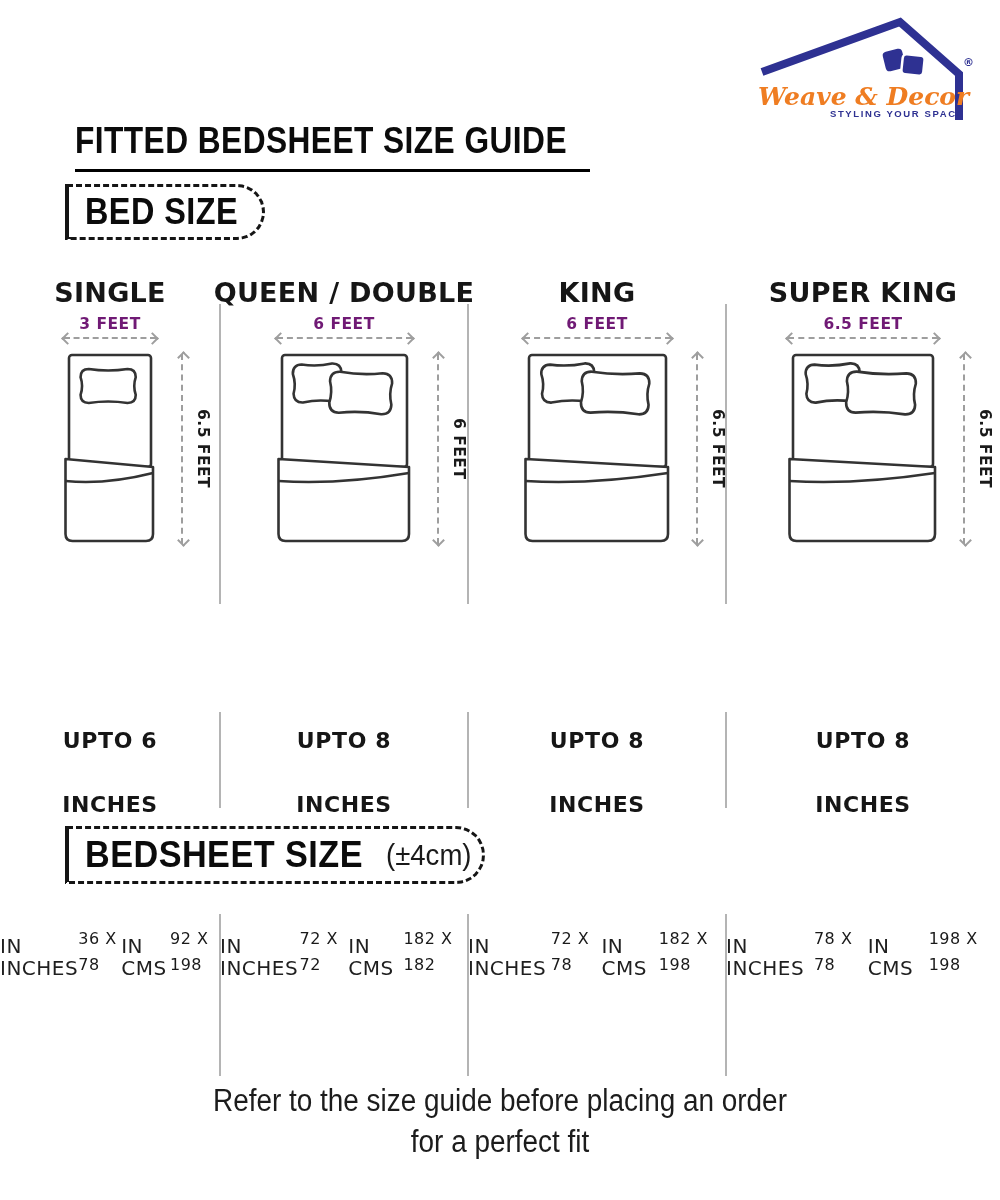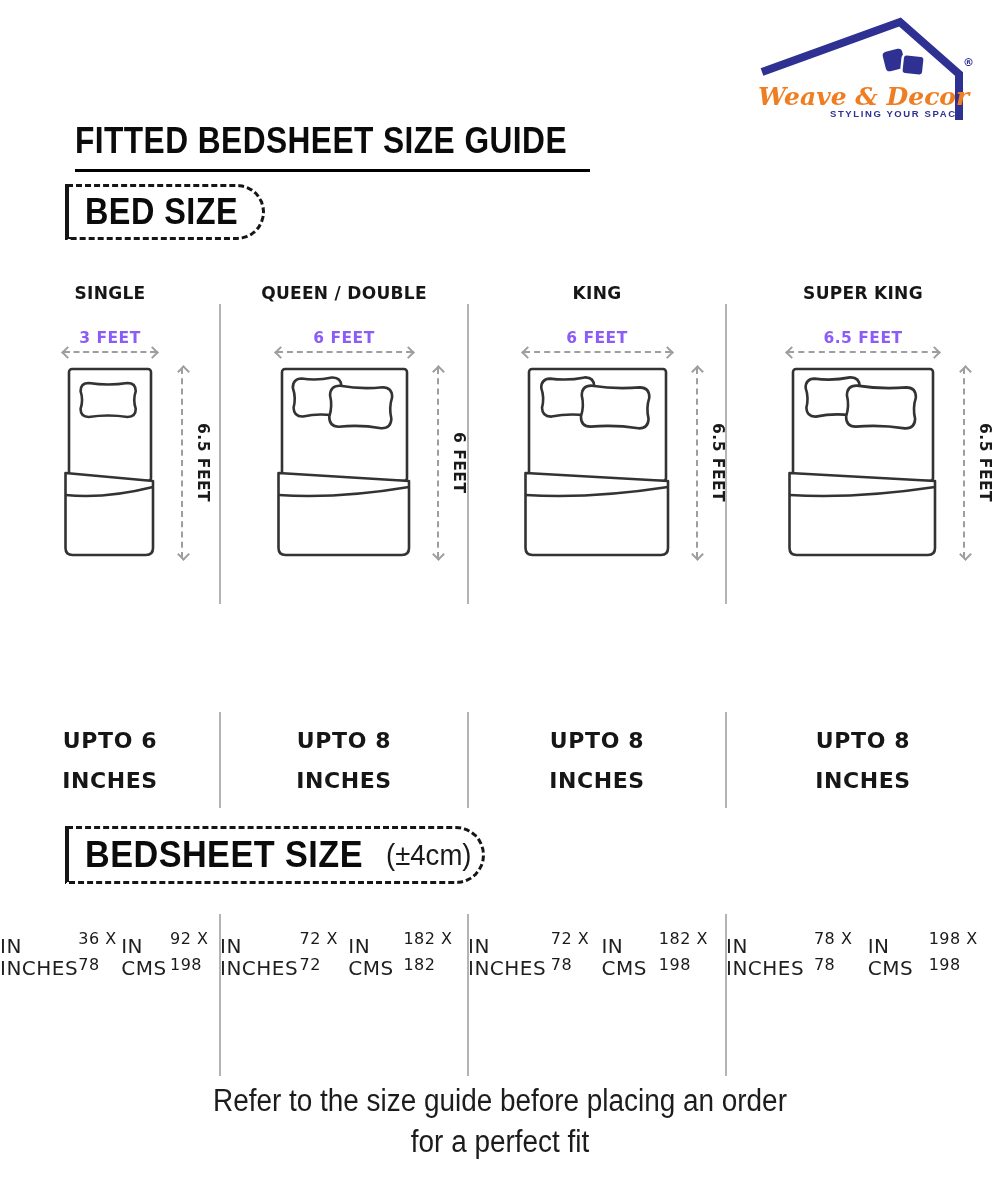--- a/index.html
+++ b/index.html
@@ -63,25 +63,25 @@
   .box-sheet .big{transform:scaleX(.95);}
 
   
   .cols{position:absolute;left:0;width:1000px;display:grid;grid-template-columns:220px 248px 258px 274px;}
   .divider{position:absolute;width:2px;background:var(--divider);}
 
   
   .bed-cols{top:280px;}
   .bed-col{display:flex;flex-direction:column;align-items:center;}
   .col-header{
-    font-size:17px;font-weight:bold;letter-spacing:.3px;line-height:26px;color:#161616;
-    margin-bottom:22px;white-space:nowrap;
+    font-size:27px;font-weight:bold;letter-spacing:.3px;line-height:26px;color:#161616;
+    margin-bottom:8px;white-space:nowrap;
   }
   .bed-box{position:relative;display:flex;flex-direction:column;align-items:center;}
-  .feet-label{font-size:15.5px;font-weight:bold;letter-spacing:.5px;line-height:20px;margin-bottom:3px;color:#8b5cf6;}
+  .feet-label{font-size:15.5px;font-weight:bold;letter-spacing:.5px;line-height:20px;margin-bottom:3px;color:#701a75;}
   .harrow{position:relative;border-top:2px dashed var(--arrow);height:0;width:100%;margin-bottom:14px;}
   .harrow::before{
     content:"";position:absolute;left:-1px;top:-5px;width:7px;height:7px;
     border-left:2px solid var(--arrow);border-bottom:2px solid var(--arrow);transform:rotate(45deg);
   }
   .harrow::after{
     content:"";position:absolute;right:-1px;top:-5px;width:7px;height:7px;
     border-right:2px solid var(--arrow);border-top:2px solid var(--arrow);transform:rotate(45deg);
   }
   .varrow{position:absolute;top:40px;right:-27px;height:190px;border-left:2px dashed var(--arrow);width:0;}
@@ -94,21 +94,21 @@
     border-bottom:2px solid var(--arrow);border-right:2px solid var(--arrow);transform:rotate(45deg);
   }
   .vlabel{
     position:absolute;top:40px;right:-56px;height:190px;display:flex;align-items:center;justify-content:center;
     writing-mode:vertical-rl;font-size:15.5px;font-weight:bold;letter-spacing:.5px;color:#1a1a1a;white-space:nowrap;
   }
   .bed-div{top:304px;height:300px;}
 
   
   .mattress-cols{top:722px;}
-  .mat-cell{display:flex;flex-direction:column;align-items:center;padding-top:6px;}
+  .mat-cell{display:flex;flex-direction:column;align-items:center;padding-top:6px;gap:24px;}
   .mat-line{font-size:22px;font-weight:bold;letter-spacing:.6px;line-height:26px;color:#161616;}
   .mat-line + .mat-line{margin-top:14px;}
   .mat-div{top:712px;height:96px;}
 
   
   .sheet-cols{top:922px;}
   .sheet-cell{display:flex;align-items:center;padding-top:4px;}
   .unit-label{font-size:20px;line-height:22px;letter-spacing:.5px;color:#1f1f1f;margin-bottom:8px;}
   .size-value{font-size:16px;line-height:26px;letter-spacing:.5px;color:#1a1a1a;margin-bottom:18px;}
   .sheet-div{top:914px;height:162px;}

